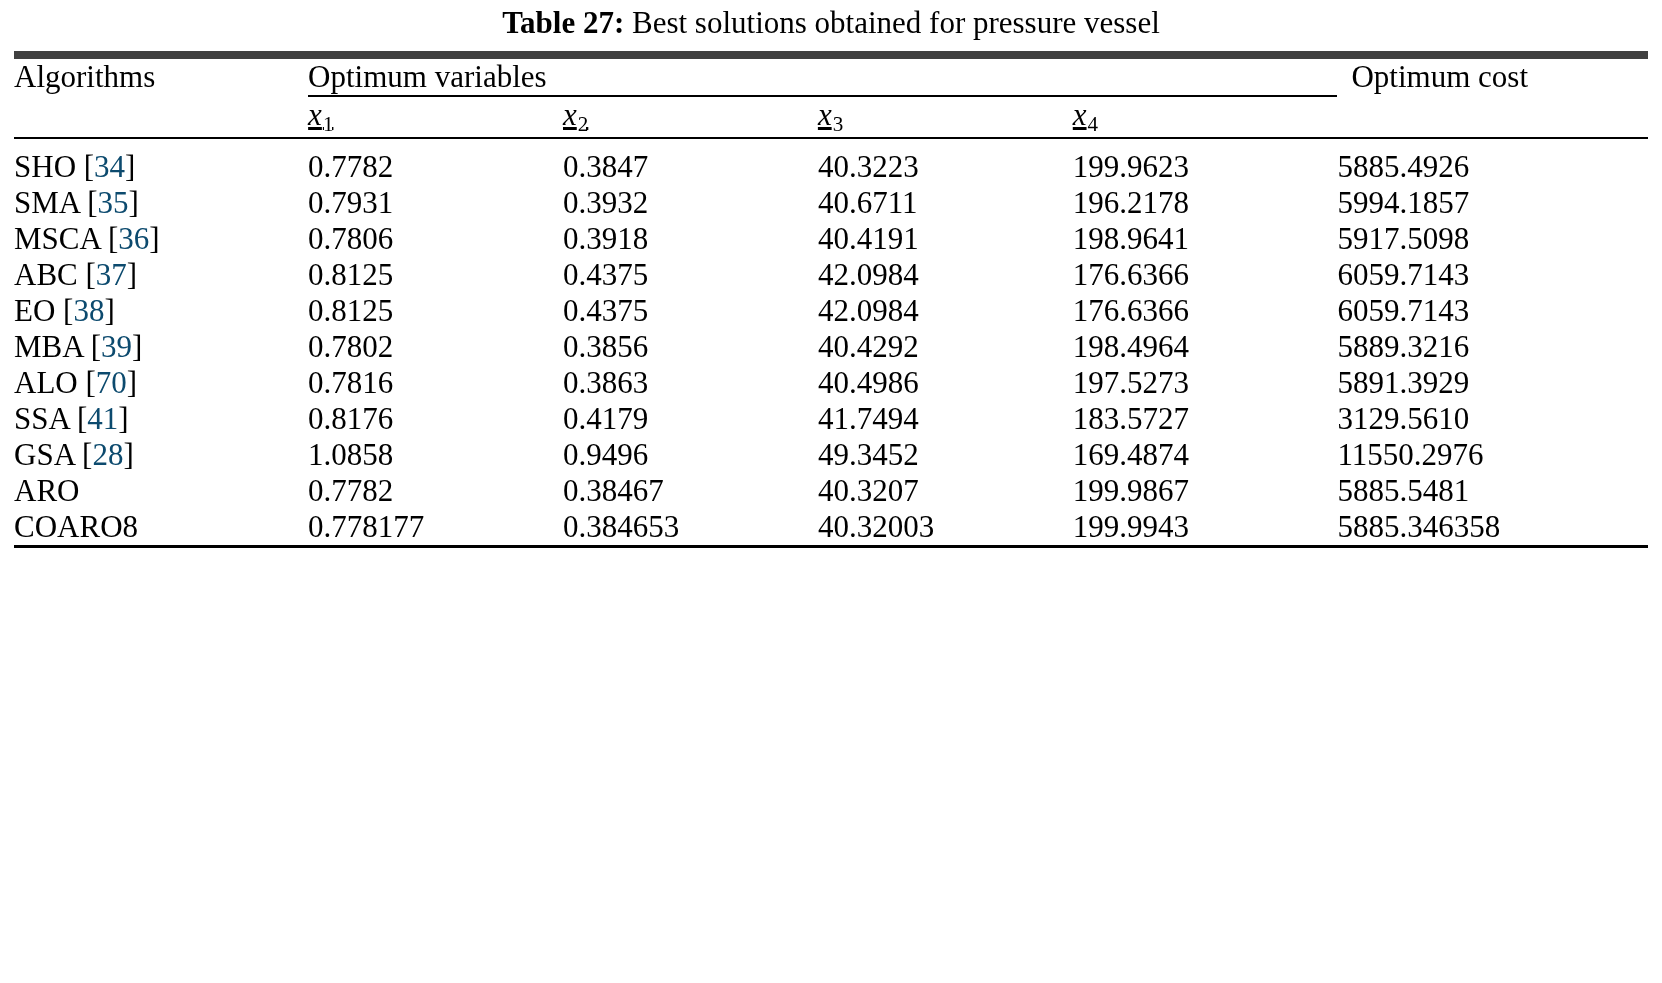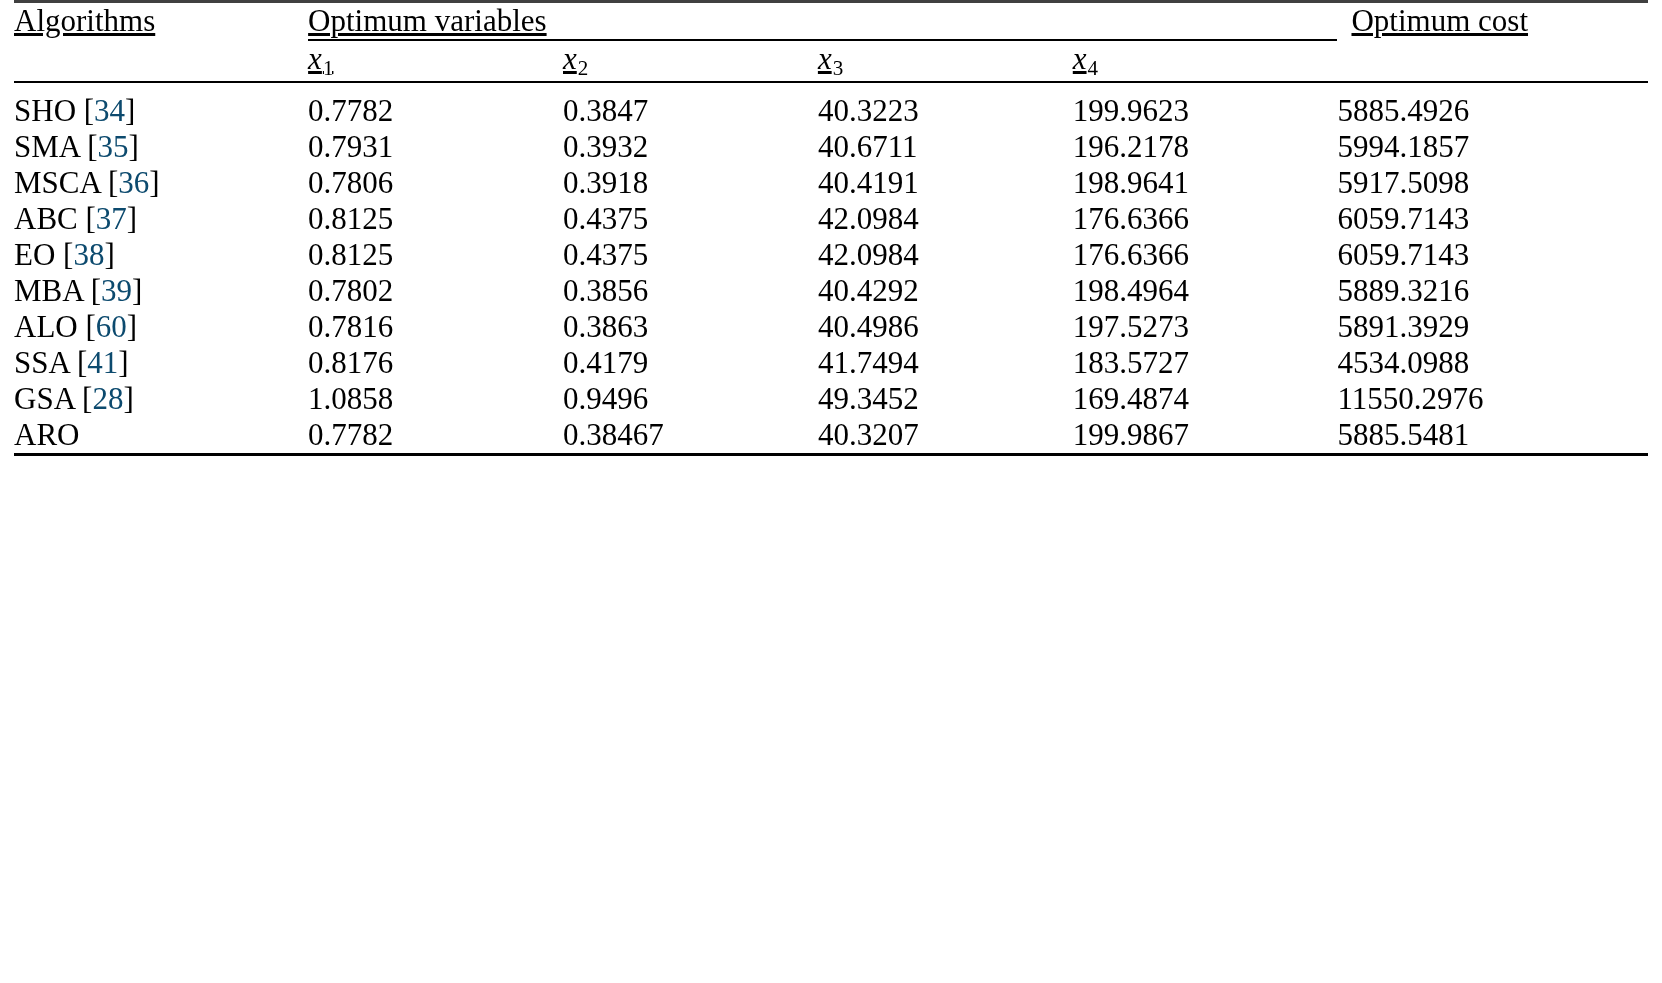--- a/index.html
+++ b/index.html
@@ -40,22 +40,21 @@
     width: 100%;
     font-size: 31px;
   }
   table.tbl td, table.tbl th {
     padding: 0;
     font-weight: normal;
     text-align: left;
     vertical-align: baseline;
   }
   .rule-top td {
-    border-top: 3px solid #404040;
-    text-decoration: underline;
+    border-top: 8px solid #404040;
   }
   .rule-mid td {
     border-top: 2px solid #000;
   }
   .rule-bottom td {
     border-top: 3px solid #000;
   }
   .hdr-row td {
     padding-top: 10px;
     padding-bottom: 10px;
@@ -102,20 +101,24 @@
   .col-x3   { width: 15.6%; }
   .col-x4   { width: 16.2%; }
   .col-cost { width: 19.0%; padding-left: 14px !important; }
   .spacer-row td { height: 10px; }
 </style>
 </head>
 <body>
 
 <div class="page">
 
+  <div class="caption">
+    <span class="cap-label">Table 27:</span>
+    <span class="cap-text">Best solutions obtained for pressure vessel</span>
+  </div>
 
   <table class="tbl">
     <colgroup>
       <col class="col-alg">
       <col class="col-x1">
       <col class="col-x2">
       <col class="col-x3">
       <col class="col-x4">
       <col class="col-cost">
     </colgroup>
@@ -187,51 +190,59 @@
       </tr>
       <tr class="body-row">
         <td><span>MBA</span> [<span class="ref">39</span>]</td>
         <td>0.7802</td>
         <td>0.3856</td>
         <td>40.4292</td>
         <td>198.4964</td>
         <td>5889.3216</td>
       </tr>
       <tr class="body-row">
-        <td><span>ALO</span> [<span class="ref">60</span>]</td>
+        <td><span>ALO</span> [<span class="ref">70</span>]</td>
         <td>0.7816</td>
         <td>0.3863</td>
         <td>40.4986</td>
         <td>197.5273</td>
         <td>5891.3929</td>
       </tr>
       <tr class="body-row">
         <td><span>SSA</span> [<span class="ref">41</span>]</td>
         <td>0.8176</td>
         <td>0.4179</td>
         <td>41.7494</td>
         <td>183.5727</td>
-        <td>4534.0988</td>
+        <td>3129.5610</td>
       </tr>
       <tr class="body-row">
         <td><span>GSA</span> [<span class="ref">28</span>]</td>
         <td>1.0858</td>
         <td>0.9496</td>
         <td>49.3452</td>
         <td>169.4874</td>
         <td>11550.2976</td>
       </tr>
       <tr class="body-row">
         <td>ARO</td>
         <td>0.7782</td>
         <td>0.38467</td>
         <td>40.3207</td>
         <td>199.9867</td>
         <td>5885.5481</td>
       </tr>
+      <tr class="body-row">
+        <td>COARO8</td>
+        <td>0.778177</td>
+        <td>0.384653</td>
+        <td>40.32003</td>
+        <td>199.9943</td>
+        <td class="bold">5885.346358</td>
+      </tr>
 
       <tr class="rule-bottom spacer-row">
         <td colspan="6"></td>
       </tr>
     </tbody>
   </table>
 
 </div>
 
 </body></html>

